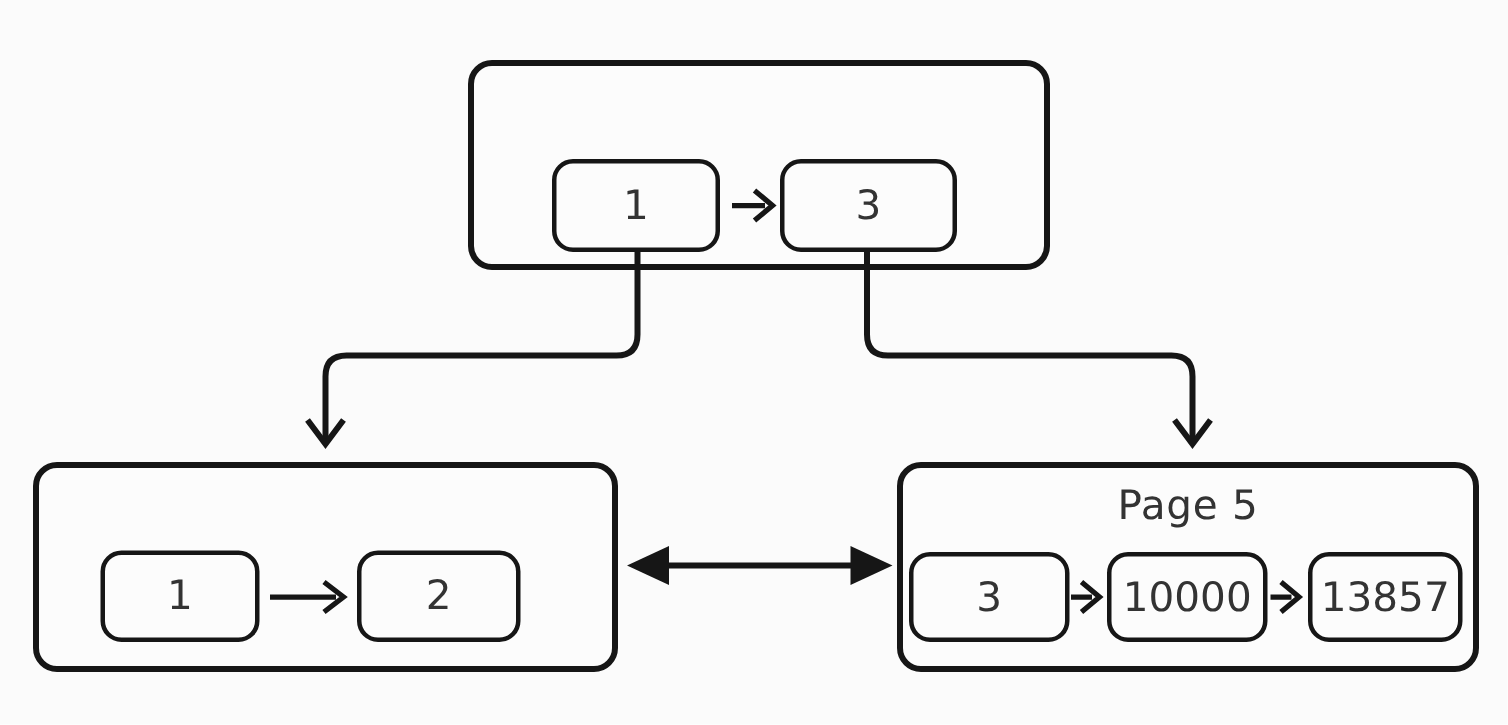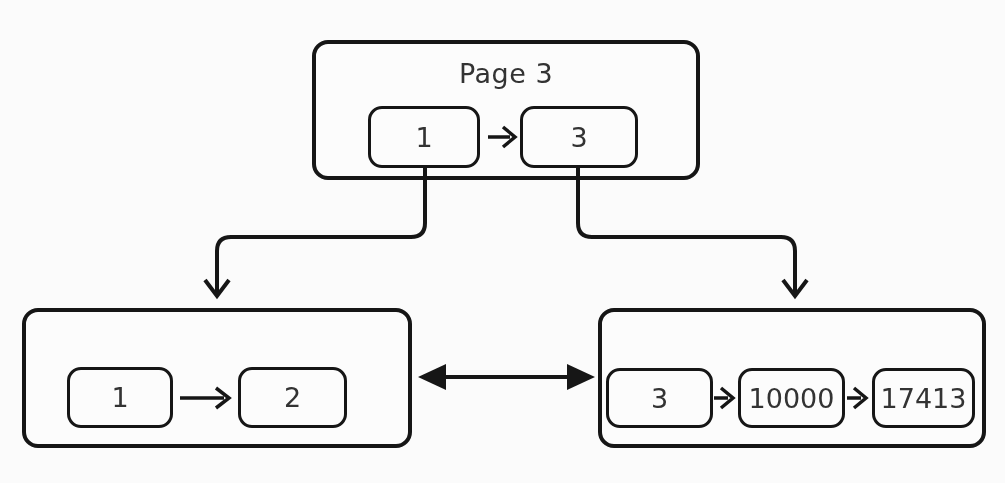--- a/index.html
+++ b/index.html
@@ -92,34 +92,34 @@
     text-shadow: 2px 2px 0 rgba(255,255,255,0.95), -1px -1px 0 rgba(255,255,255,0.6);
     letter-spacing: 1px;
   }
 </style>
 </head>
 <body>
 
 <div class="canvas">
 
   <div class="page" id="page3">
-    <div class="page-label">Page 3</div>
     <div class="cell cell-0">1</div>
     <div class="cell cell-1">3</div>
   </div>
 
   <div class="page" id="page4">
     <div class="cell cell-0">1</div>
     <div class="cell cell-1">2</div>
   </div>
 
   <div class="page" id="page5">
+    <div class="page-label">Page 5</div>
     <div class="cell cell-0">3</div>
     <div class="cell cell-1">10000</div>
-    <div class="cell cell-2">17413</div>
+    <div class="cell cell-2">13857</div>
   </div>
 
   <svg class="connectors" viewBox="0 0 1005 483" xmlns="http://www.w3.org/2000/svg">
 
     <g>
       <path class="stroke thin" d="M488 137 H510"></path>
       <path class="stroke thin" d="M503 127 L515 137 L503 147"></path>
     </g>
 
     <g>

